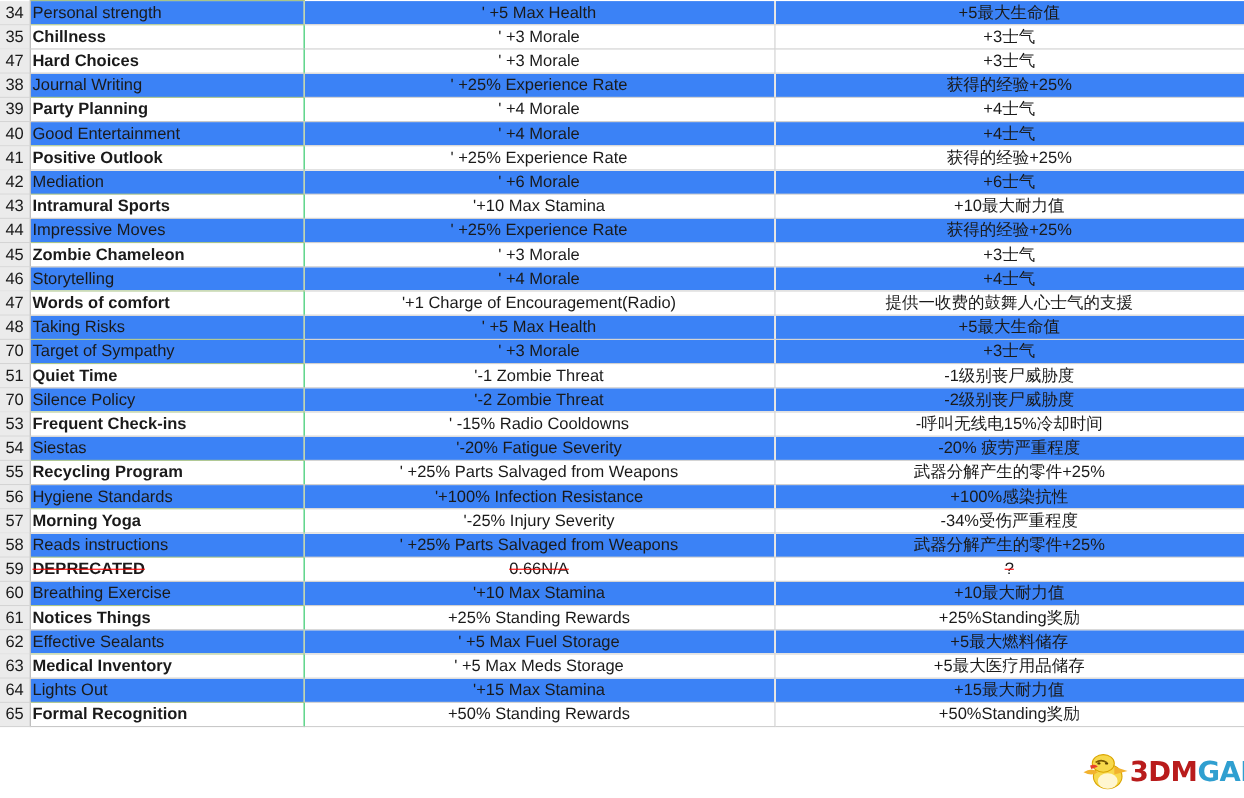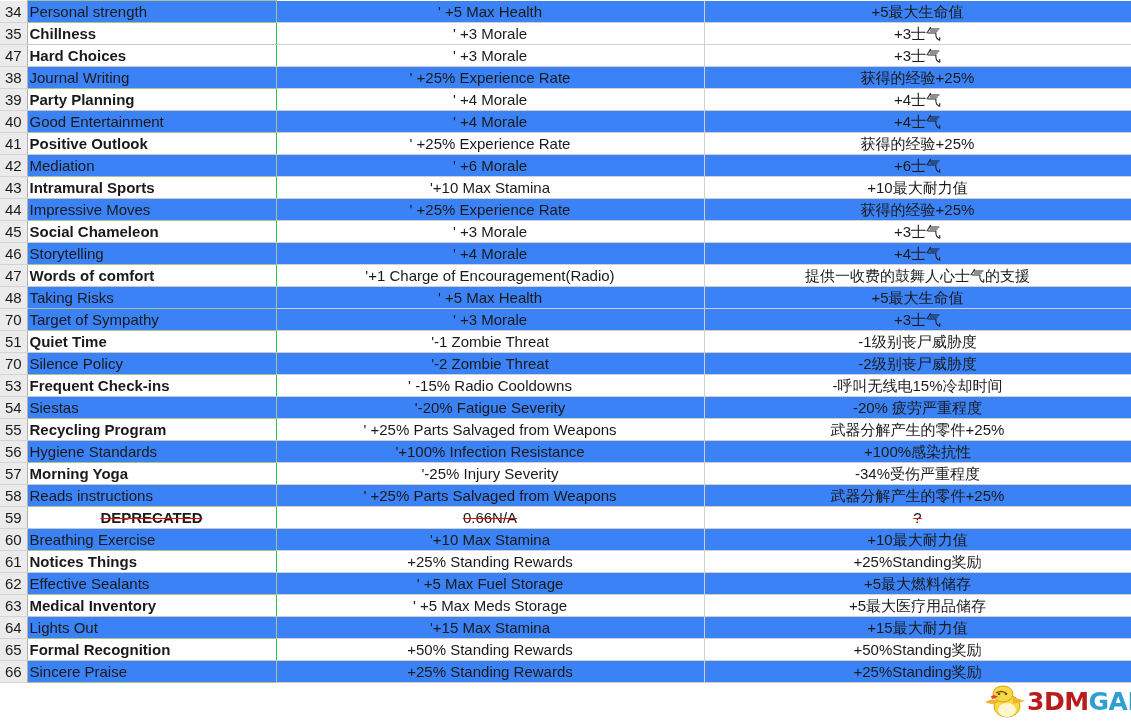--- a/index.html
+++ b/index.html
@@ -83,21 +83,20 @@
   tr.plain td.colA {
     border-bottom: 1px solid #c8c8c8;
     border-right: 1px solid #22c55e;
     font-weight: bold;
   }
   
   td.deprecated {
     color: #ff0000;
     text-decoration: line-through;
     text-decoration-color: #ff0000;
-    text-align: center;
   }
 
   
   #watermark {
     position: absolute;
     right: 2px;
     bottom: 2px;
     width: 146px;
     height: 42px;
     pointer-events: none;
@@ -178,21 +177,21 @@
           <td class="colC">+10最大耐力值</td>
         </tr>
         <tr class="band">
           <td class="rowhead">44</td>
           <td class="colA">Impressive Moves</td>
           <td class="colB">'  +25% Experience Rate</td>
           <td class="colC">获得的经验+25%</td>
         </tr>
         <tr class="plain">
           <td class="rowhead">45</td>
-          <td class="colA">Social Chameleon</td>
+          <td class="colA">Zombie Chameleon</td>
           <td class="colB">'  +3 Morale</td>
           <td class="colC">+3士气</td>
         </tr>
         <tr class="band">
           <td class="rowhead">46</td>
           <td class="colA">Storytelling</td>
           <td class="colB">'  +4 Morale</td>
           <td class="colC">+4士气</td>
         </tr>
         <tr class="plain">
@@ -295,26 +294,20 @@
           <td class="rowhead">64</td>
           <td class="colA">Lights Out</td>
           <td class="colB">'+15 Max Stamina</td>
           <td class="colC">+15最大耐力值</td>
         </tr>
         <tr class="plain">
           <td class="rowhead">65</td>
           <td class="colA">Formal Recognition</td>
           <td class="colB">+50% Standing Rewards</td>
           <td class="colC">+50%Standing奖励</td>
-        </tr>
-        <tr class="band">
-          <td class="rowhead">66</td>
-          <td class="colA">Sincere Praise</td>
-          <td class="colB">+25% Standing Rewards</td>
-          <td class="colC">+25%Standing奖励</td>
         </tr>
       </tbody>
   </table>
 
   <div id="watermark">
     <svg class="wm-bird" width="46" height="34" viewBox="0 0 46 34">
       <ellipse cx="24" cy="21" rx="13" ry="11" fill="#F7D84B" stroke="#D9A400" stroke-width="1"></ellipse>
       <ellipse cx="24" cy="25" rx="9" ry="7" fill="#FFF6D0"></ellipse>
       <ellipse cx="20" cy="9" rx="10" ry="8" fill="#F7D84B" stroke="#D9A400" stroke-width="1"></ellipse>
       <path d="M13 8 Q18 5 23 8" stroke="#7a5a00" stroke-width="1.4" fill="none"></path>

